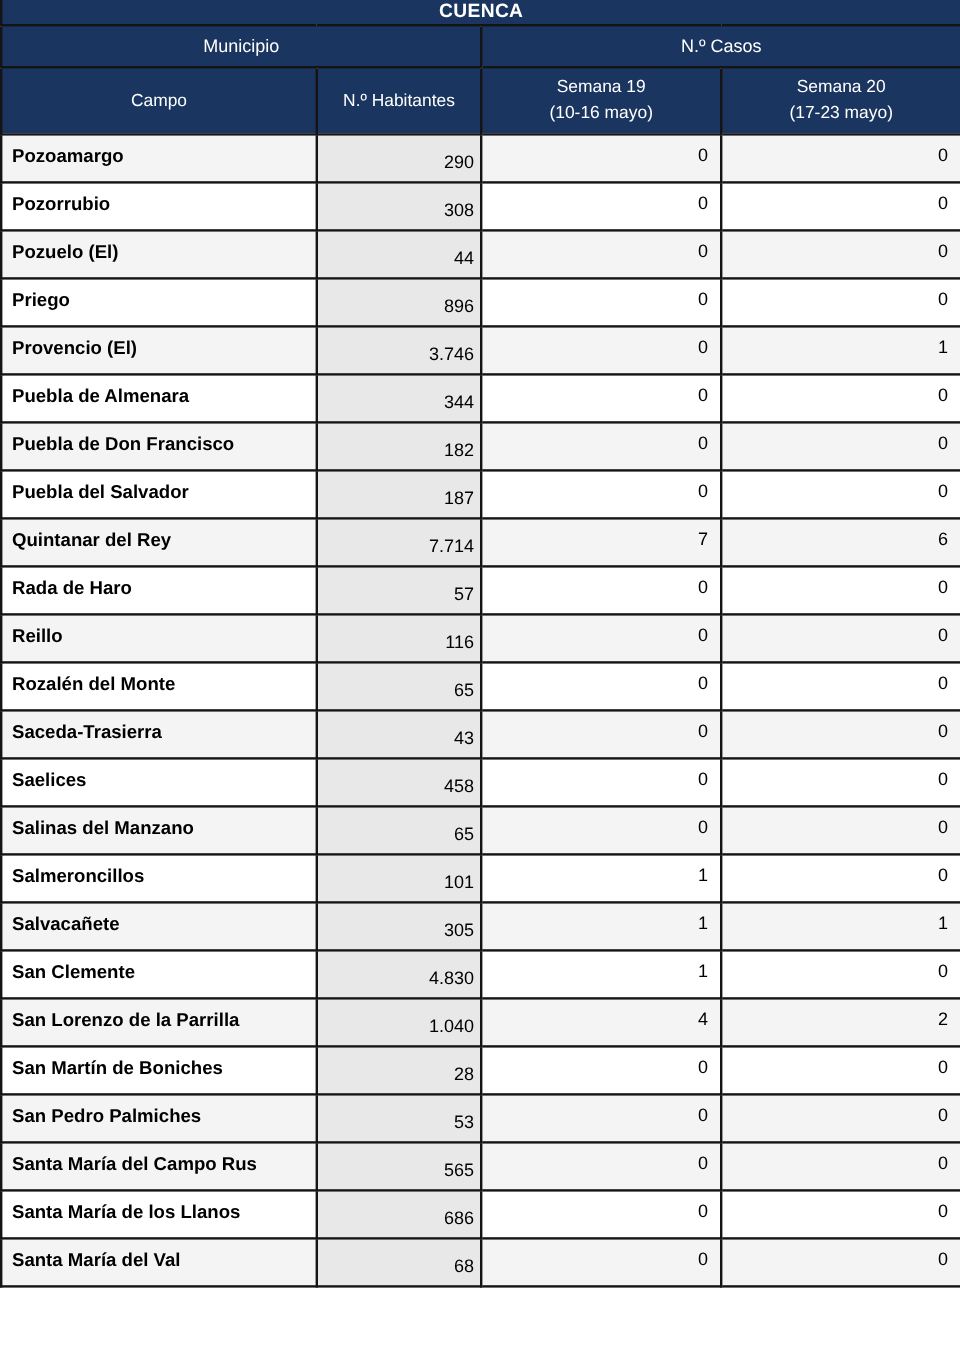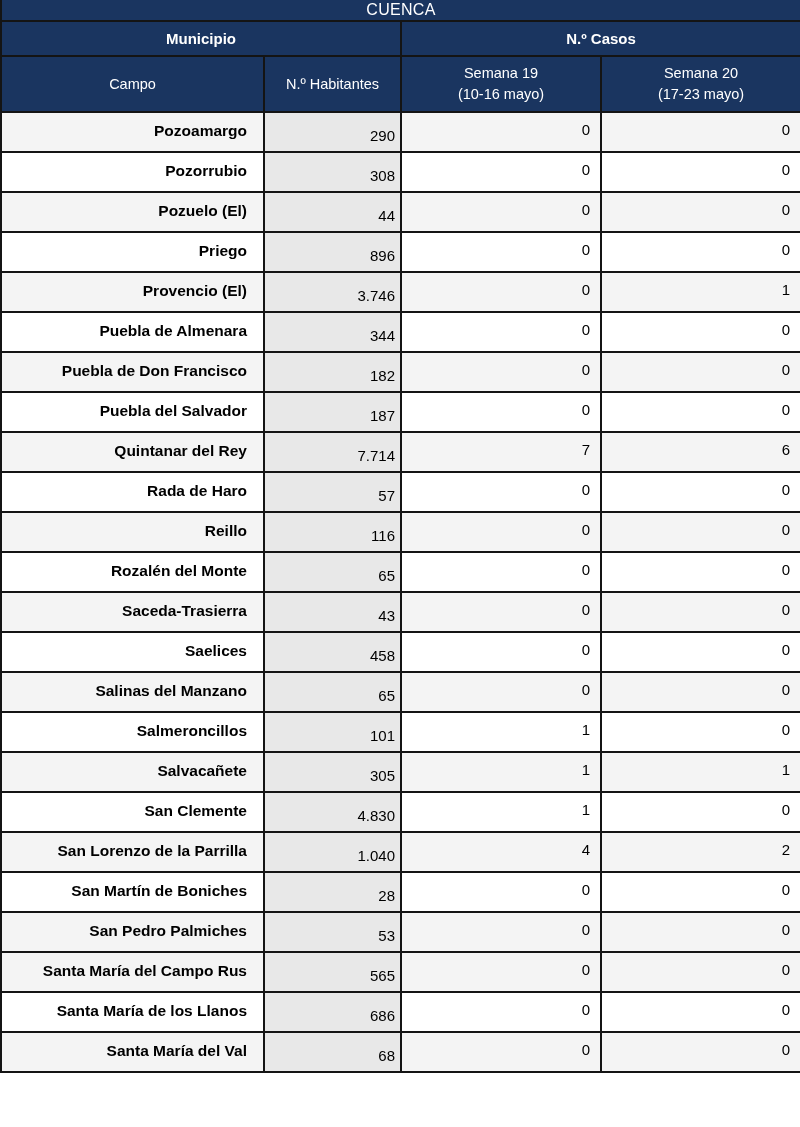--- a/index.html
+++ b/index.html
@@ -36,28 +36,28 @@
   thead th {
     background: var(--header-bg);
     color: var(--header-text);
     text-align: center;
     vertical-align: middle;
   }
   tr.row-title th {
     border-top: 0;
     height: 18px;
     font-size: 16px;
-    font-weight: 400;
+    font-weight: 700;
     letter-spacing: 0.3px;
     margin-top: 40px;
   }
   tr.row-group th {
     height: 35px;
     font-size: 15px;
-    font-weight: 700;
+    font-weight: 400;
   }
   tr.row-cols th {
     height: 56px;
     font-size: 14.5px;
     font-weight: 400;
   }
   tr.row-cols .hline {
     line-height: 21px;
   }
   tbody tr {
@@ -65,23 +65,23 @@
   }
   tbody td {
     font-size: 15px;
     line-height: 18px;
   }
   tbody tr.odd td  { background: var(--row-alt-bg); }
   tbody tr.even td { background: var(--row-bg); }
   td.td-name {
     font-weight: 700;
     font-size: 15.5px;
-    text-align: right;
+    text-align: left;
     vertical-align: middle;
-    padding: 0 16px 2px 8px;
+    padding: 0 4px 2px 8px;
     white-space: nowrap;
   }
   td.td-hab {
     background: var(--habitantes-bg) !important;
     text-align: right;
     vertical-align: bottom;
     padding: 0 5px 6px 0;
   }
   td.td-case {
     text-align: right;

